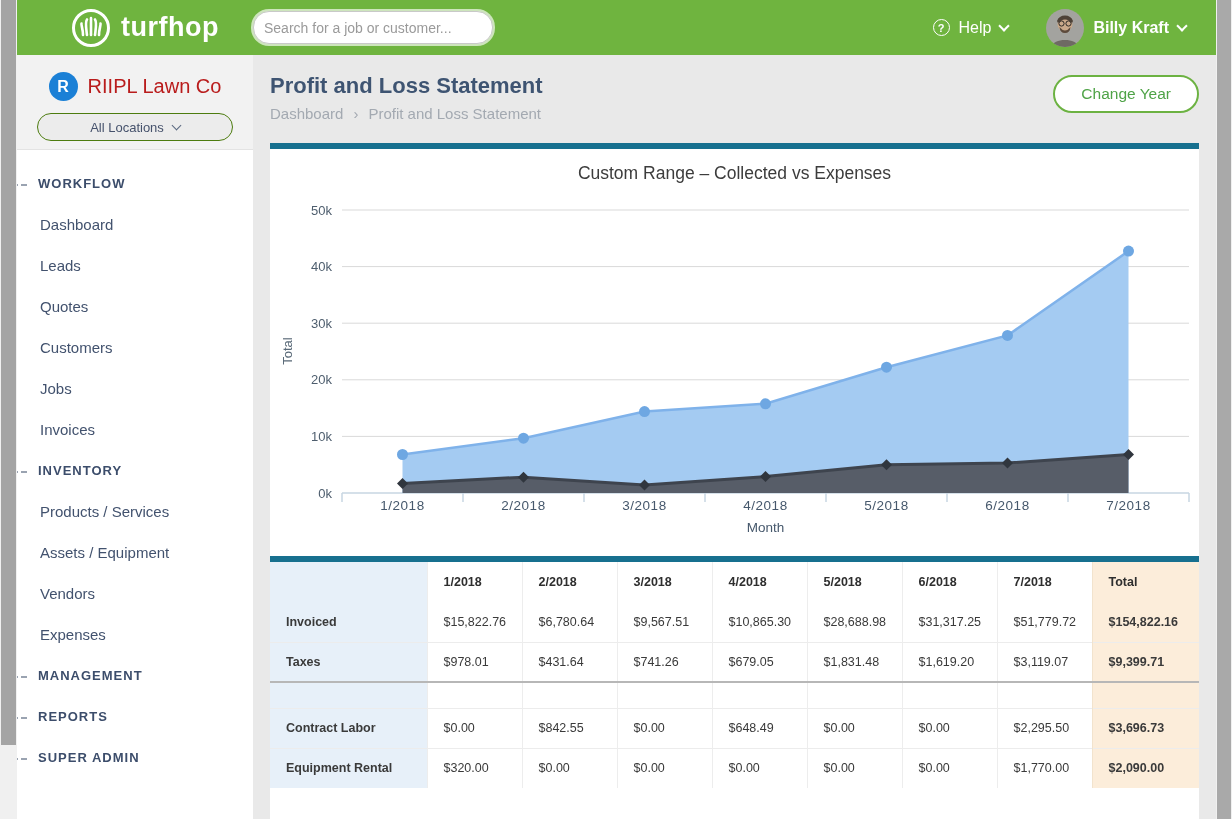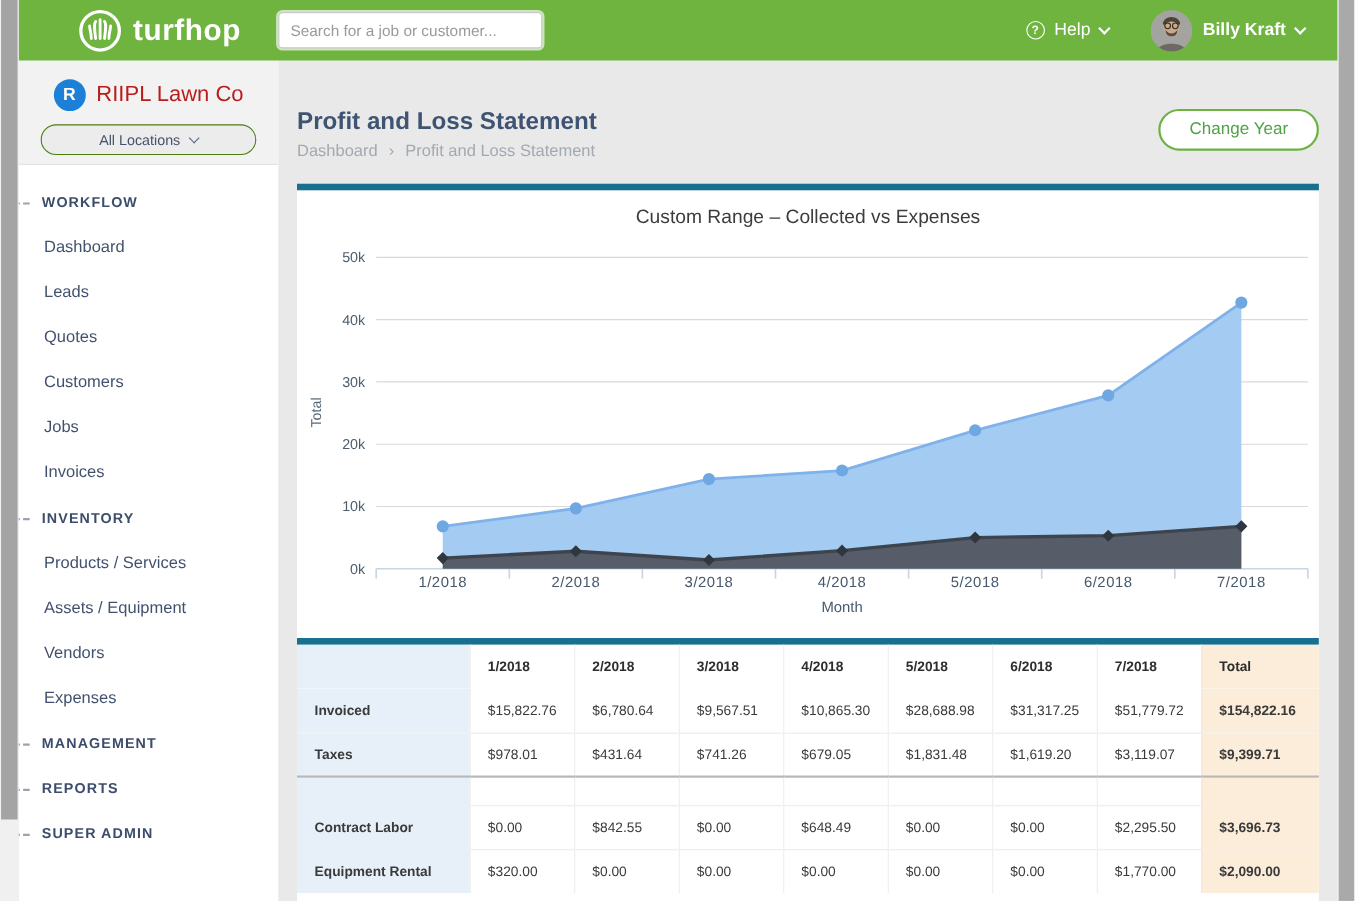--- a/index.html
+++ b/index.html
@@ -13,21 +13,21 @@
   .scrollbar-right { position:absolute; right:0; top:0; bottom:0; width:16px; background:#f0f0f0; z-index:30; }
   .scrollbar-right .thumb { position:absolute; top:0; left:1px; right:1px; height:819px; background:#a9a9a9; }
 
   
   .app-header { position:absolute; left:17px; right:16px; top:0; height:55px; background:var(--brand-green,#6fb43f);
     display:flex; align-items:center; z-index:20; }
   .brand { display:flex; align-items:center; gap:9px; margin-left:53px; cursor:pointer; }
   .brand-icon svg { display:block; }
   .brand-name { color:#fff; font-size:27px; font-weight:bold; letter-spacing:0.5px; }
   .global-search { position:absolute; left:236px; top:11px; width:240px; height:33px; border:1px solid #c9c9c9;
-    border-radius:4px; box-shadow:0 0 0 2px rgba(255,255,255,.65); padding:0 10px; font-size:14px; color:#444;
+    border-radius:16px; box-shadow:0 0 0 2px rgba(255,255,255,.65); padding:0 10px; font-size:14px; color:#444;
     font-family:inherit; outline:none; }
   .global-search::placeholder { color:#9a9a9a; }
   .header-right { margin-left:auto; margin-right:30px; display:flex; align-items:center; gap:38px; }
   .help-menu, .user-menu { display:flex; align-items:center; gap:9px; color:#fff; cursor:pointer; }
   .help-q { width:17px; height:17px; border:1.5px solid #fff; border-radius:50%; display:inline-flex;
     align-items:center; justify-content:center; font-size:11px; font-weight:bold; }
   .help-label { font-size:16px; }
   .chev { width:8px; height:8px; border-right:2px solid #fff; border-bottom:2px solid #fff;
     transform:rotate(45deg); margin-top:-4px; }
   .avatar { width:38px; height:38px; border-radius:50%; overflow:hidden; display:block; }
@@ -47,21 +47,21 @@
   .chev-dark { width:7px; height:7px; border-right:1.5px solid #5a6880; border-bottom:1.5px solid #5a6880;
     transform:rotate(45deg); margin-top:-3px; }
   .side-nav { padding-top:13px; }
   .nav-row { height:41px; display:flex; align-items:center; position:relative; }
   .nav-section-label { padding-left:21px; font-size:13px; font-weight:bold; letter-spacing:1px; color:#3c4d6b; }
   .nav-section-label::before { content:""; position:absolute; left:-14px; top:50%; width:24px;
     border-top:2px dashed #9aa3b1; }
   .nav-item { padding-left:23px; font-size:15px; color:#42526e; cursor:pointer; width:100%; }
 
   
-  .main { position:absolute; left:253px; top:55px; right:16px; bottom:0; background:#e9e9e9;margin-top:24px; }
+  .main { position:absolute; left:253px; top:55px; right:16px; bottom:0; background:#e9e9e9; }
   .page-title { position:absolute; left:17px; top:18px; font-size:22px; font-weight:bold; color:#3e5472; }
   .breadcrumb { position:absolute; left:17px; top:50px; font-size:15px; color:#a3a9b1; display:flex; gap:10px; align-items:center; }
   .crumb { cursor:pointer; }
   .crumb-sep { color:#a3a9b1; font-size:15px; }
   .change-year-btn { position:absolute; right:17px; top:20px; height:38px; padding:0 26px; background:#fff;
     border:2px solid #6cb242; border-radius:19px; color:#4fa347; font-size:15.5px; font-family:inherit; cursor:pointer; }
 
   .card { position:absolute; left:17px; right:17px; background:#fff; }
   .card .accent { height:6px; background:var(--accent-teal,#17708f); }
   .chart-card { top:88px; height:413px; }

